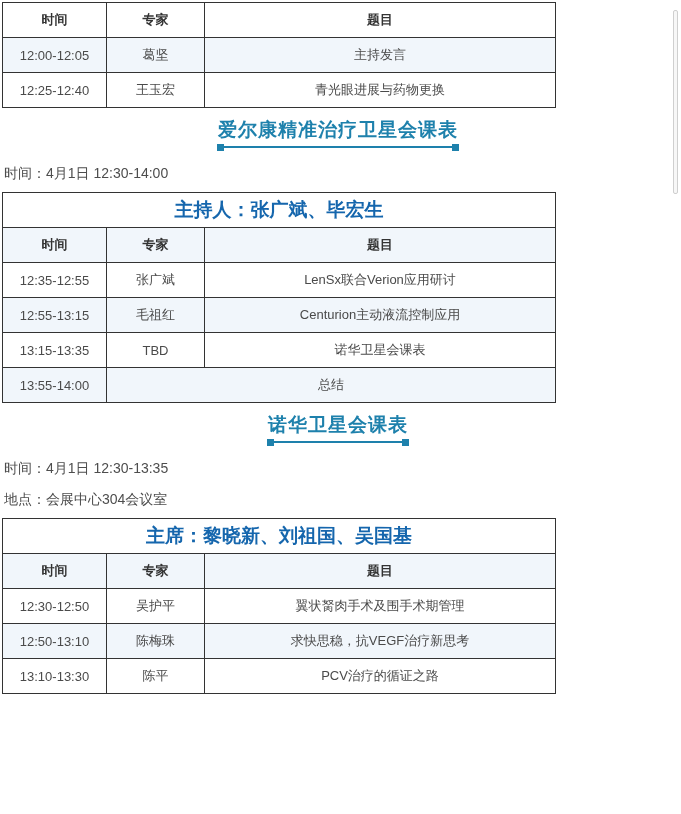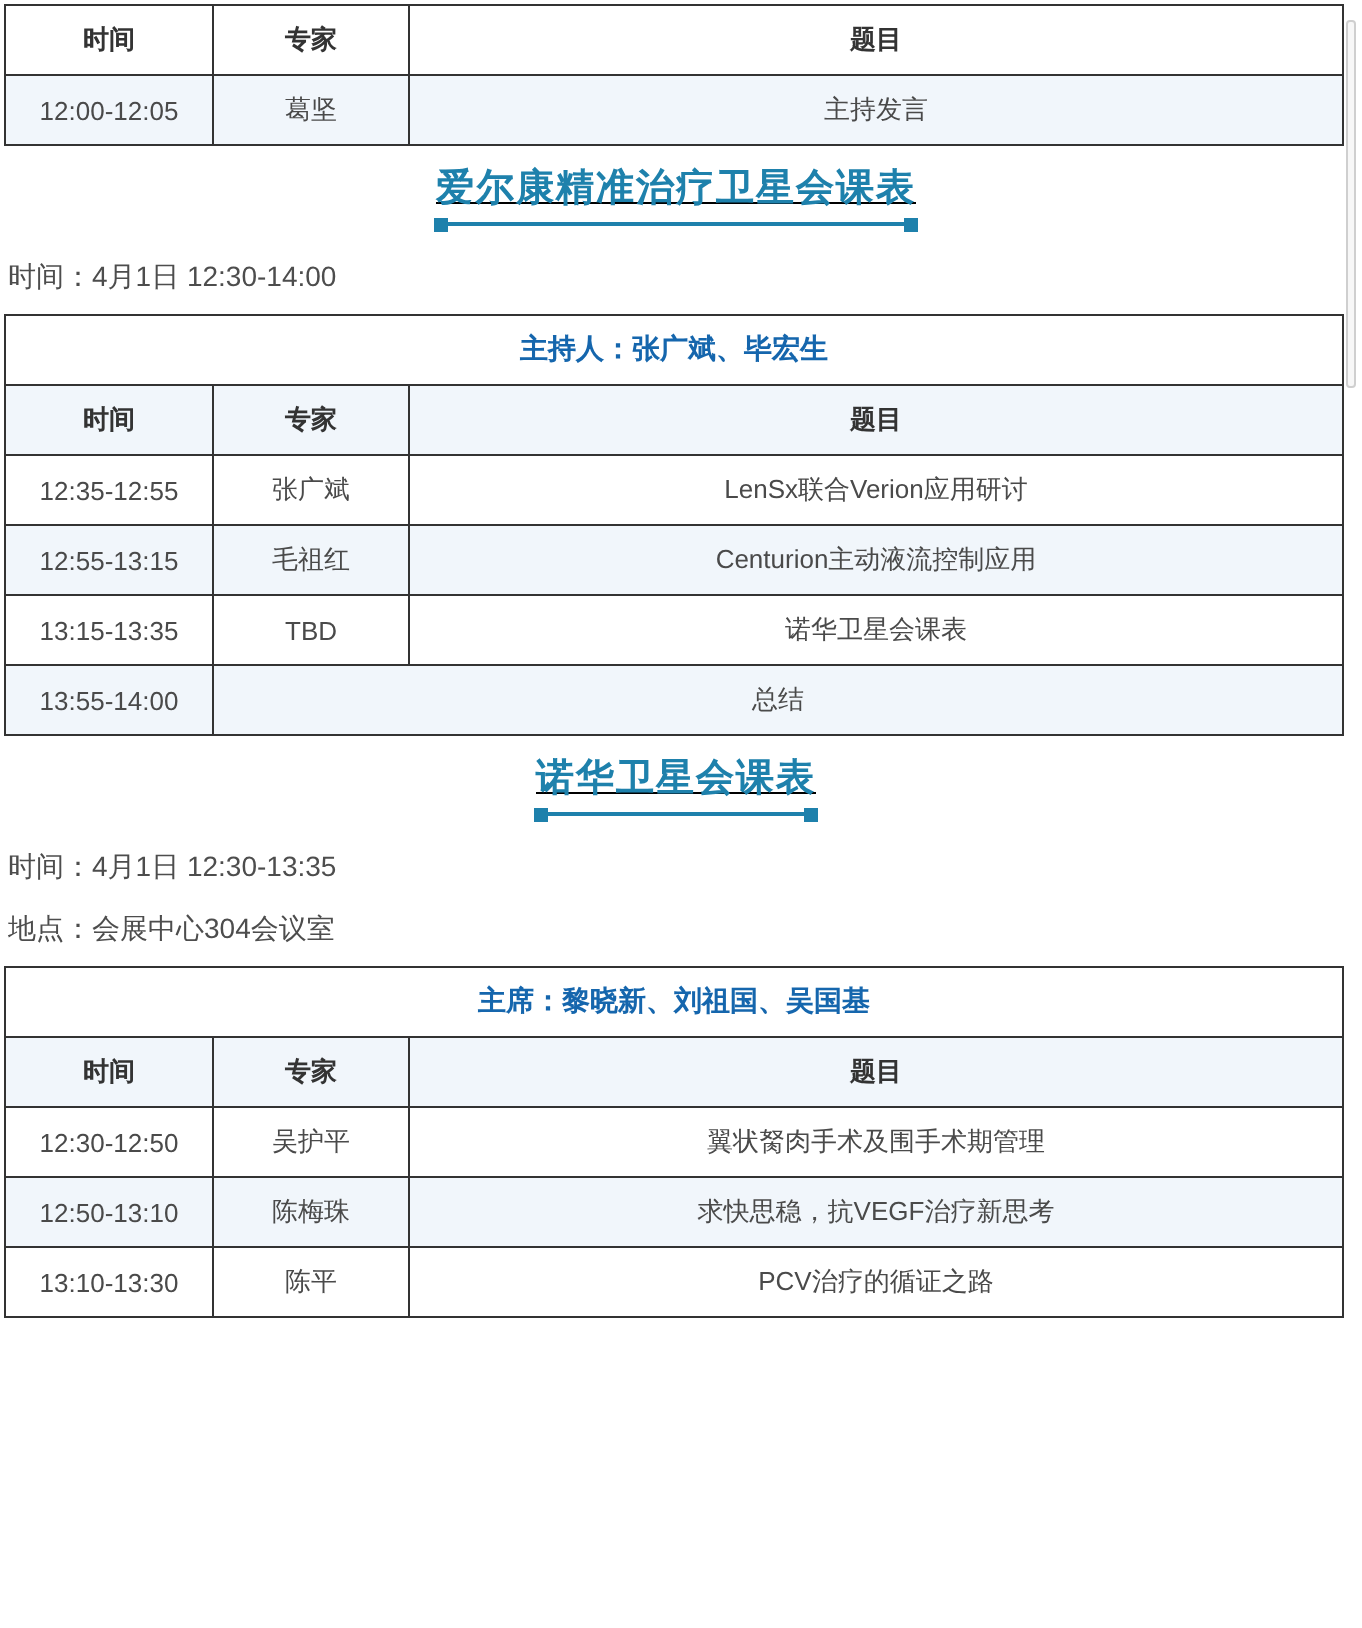--- a/index.html
+++ b/index.html
@@ -5,38 +5,38 @@
   html,body{margin:0;padding:0;background:#fff;}
   body{
     width:681px;height:814px;overflow:hidden;position:relative;
     font-family:"Liberation Sans","DejaVu Sans",sans-serif;
     -webkit-font-smoothing:antialiased;
   }
   .page{position:relative;padding:2px 7px 0 2px;}
 
   
   table.schedule{
-    border-collapse:collapse;table-layout:fixed;width:670px;
+    border-collapse:collapse;table-layout:fixed;width:554px;
     margin:0;background:#fff;
   }
   table.schedule td, table.schedule th{
     border:1px solid var(--border,#333);
     height:34px;text-align:center;vertical-align:middle;
     font-size:13px;color:var(--cell-text,#4a4a4a);
     padding:0 4px;overflow:hidden;white-space:nowrap;
   }
   table.schedule th{font-weight:bold;color:var(--header-text,#333);}
   table.schedule tbody tr:nth-child(even){background:var(--row-even-bg,#f1f6fb);}
   table.schedule tr.banner-row td{
-    font-weight:bold;color:var(--banner-text,#1566ad);background:#fff;font-size:14px;
+    font-weight:bold;color:var(--banner-text,#1566ad);background:#fff;font-size:19px;
   }
 
   
   .sat-title{text-align:center;margin:9px 0 0;}
-  .sat-title .t-inner{display:inline-block;position:relative;padding:0 15px;text-decoration:underline;}
+  .sat-title .t-inner{display:inline-block;position:relative;padding:0 15px;}
   .sat-title .t-text{
     font-size:19px;font-weight:bold;color:var(--title-accent,#1e81ac);
     letter-spacing:1px;line-height:26px;white-space:nowrap;
   }
   .sat-title .t-line{
     margin-top:3px;height:2px;background:var(--title-accent,#1e81ac);position:relative;
   }
   .sat-title .t-line::before,
   .sat-title .t-line::after{
     content:"";position:absolute;width:7px;height:7px;top:-2.5px;
@@ -74,20 +74,25 @@
     <tbody>
           <tr>
             <th>时间</th>
             <th>专家</th>
             <th>题目</th>
           </tr>
           <tr>
             <td>12:00-12:05</td>
             <td>葛坚</td>
             <td>主持发言</td>
+          </tr>
+          <tr>
+            <td>12:25-12:40</td>
+            <td>王玉宏</td>
+            <td>青光眼进展与药物更换</td>
           </tr>
         </tbody>
       </table>
   </section>
 
   <section>
     <div class="sat-title">
       <span class="t-inner">
         <span class="t-text">爱尔康精准治疗卫星会课表</span>
         <span class="t-line" style="display:block;"></span>

